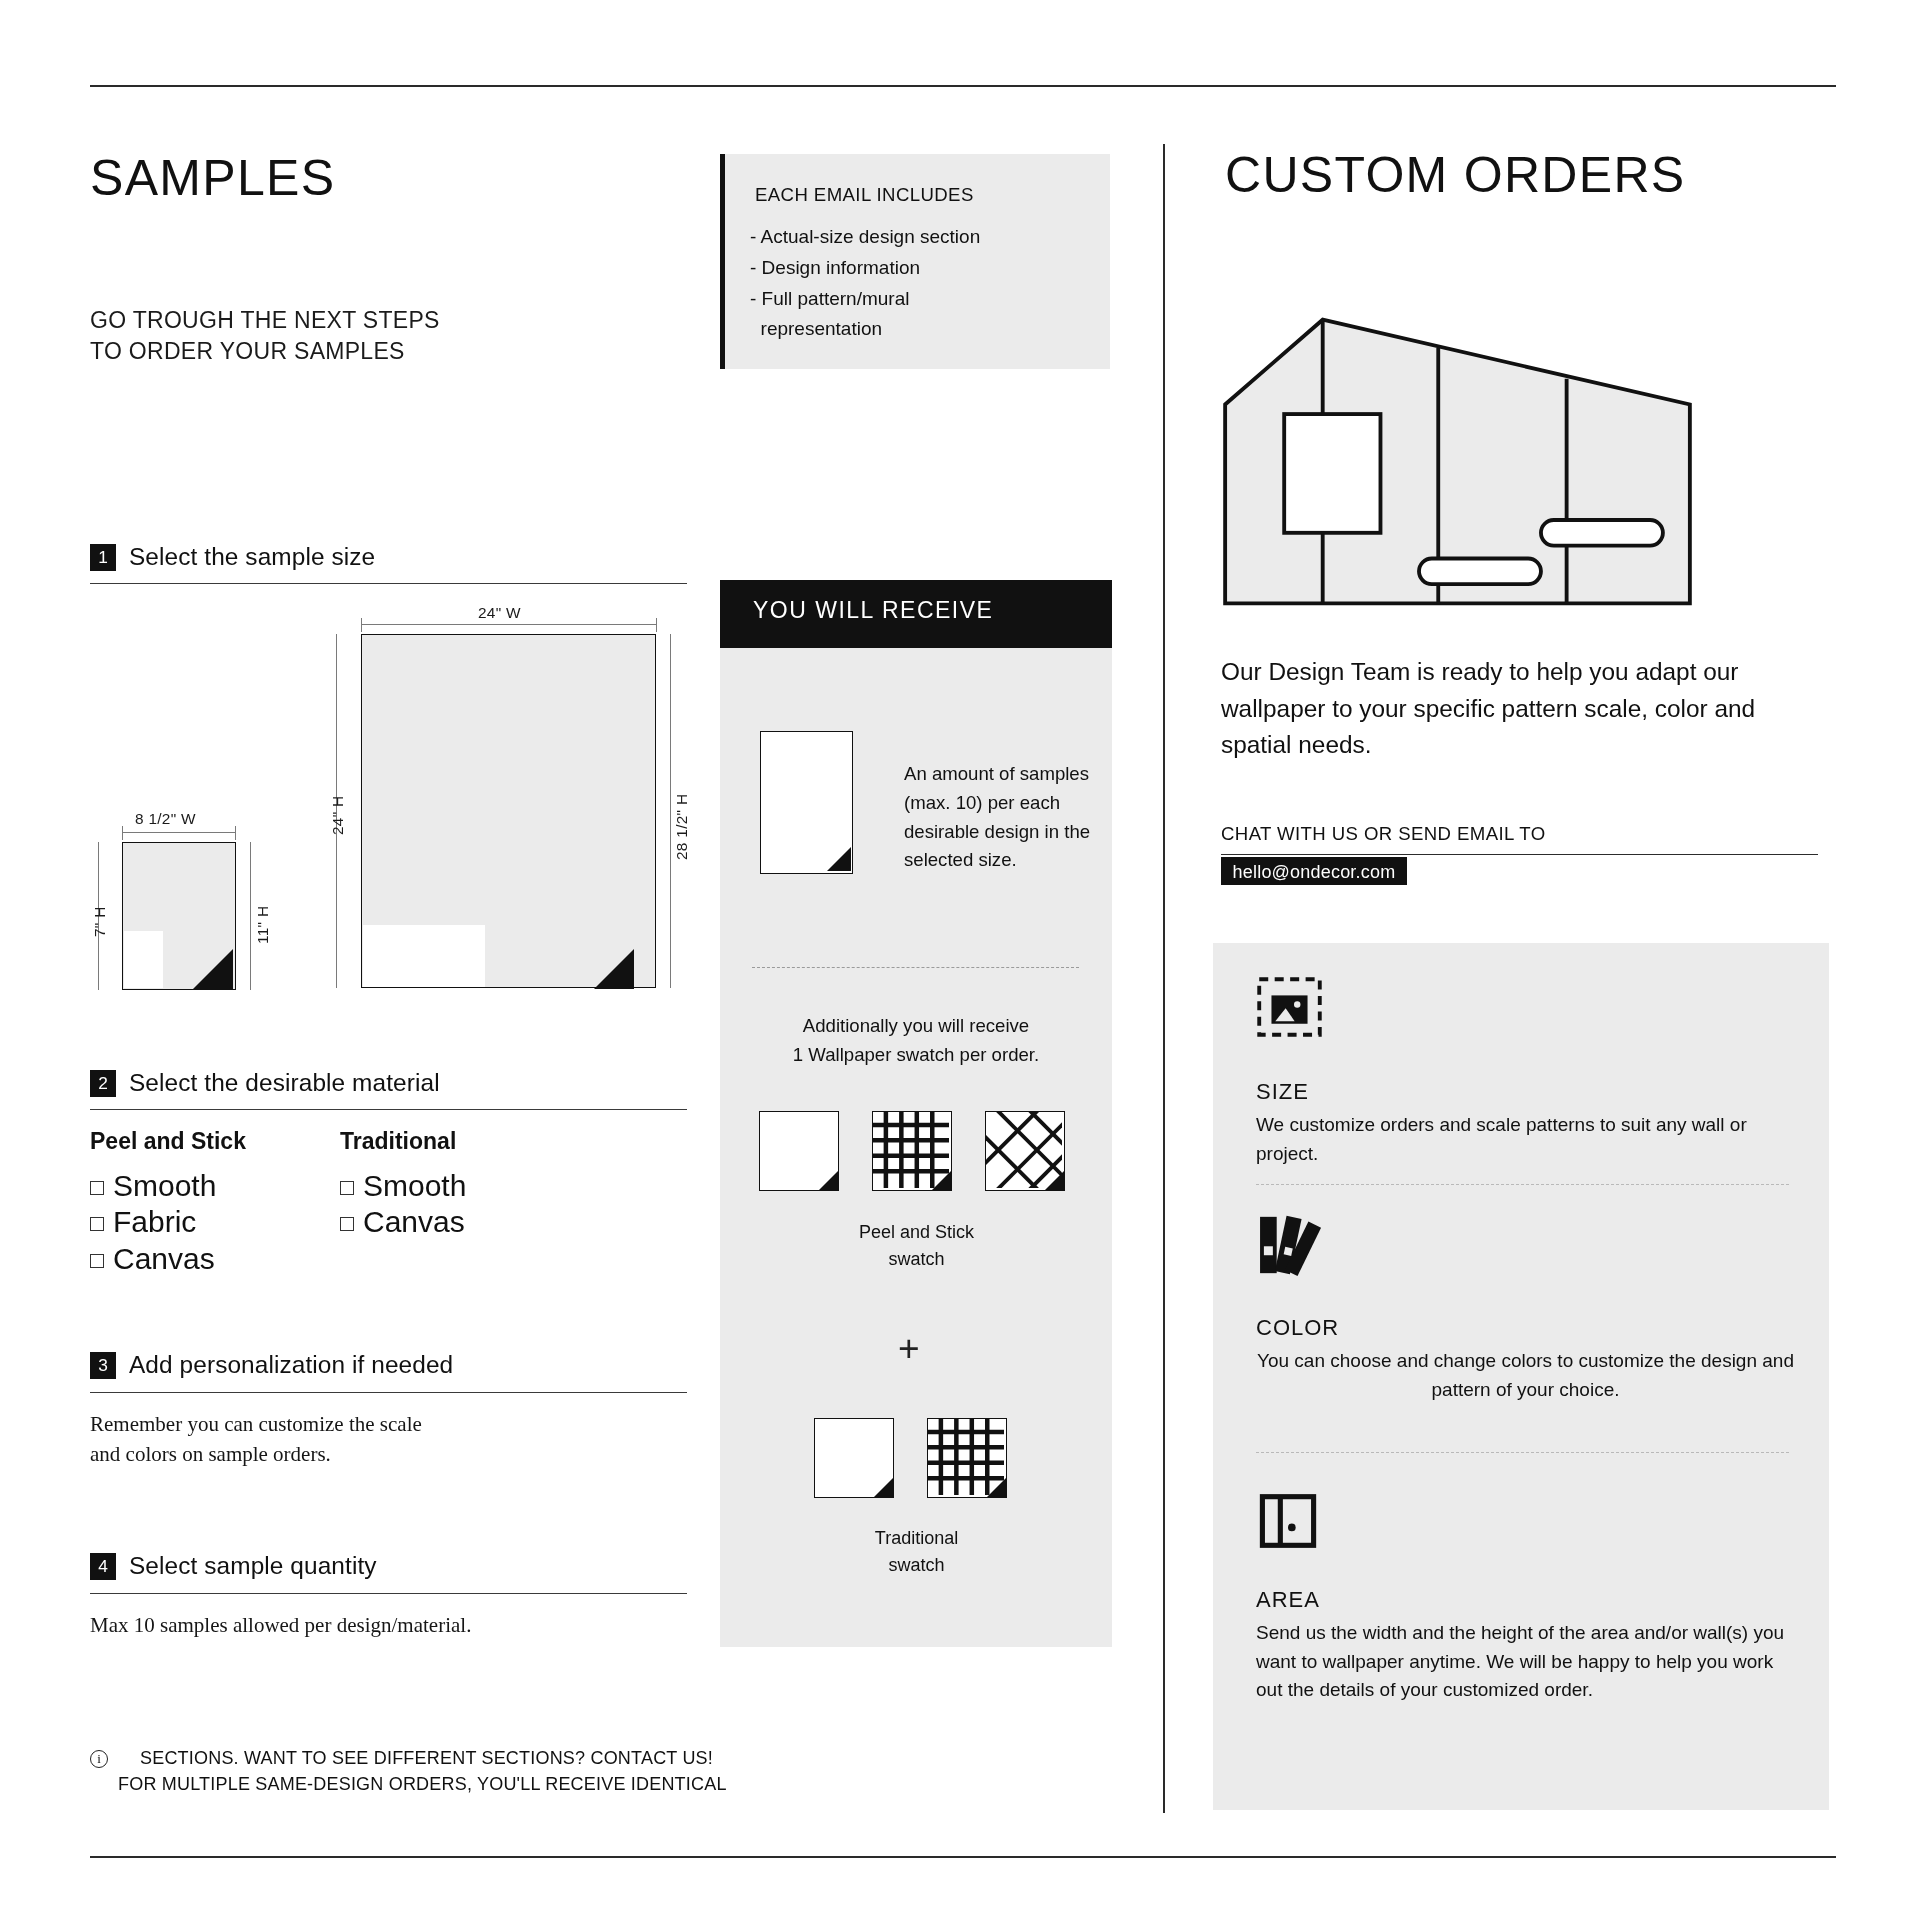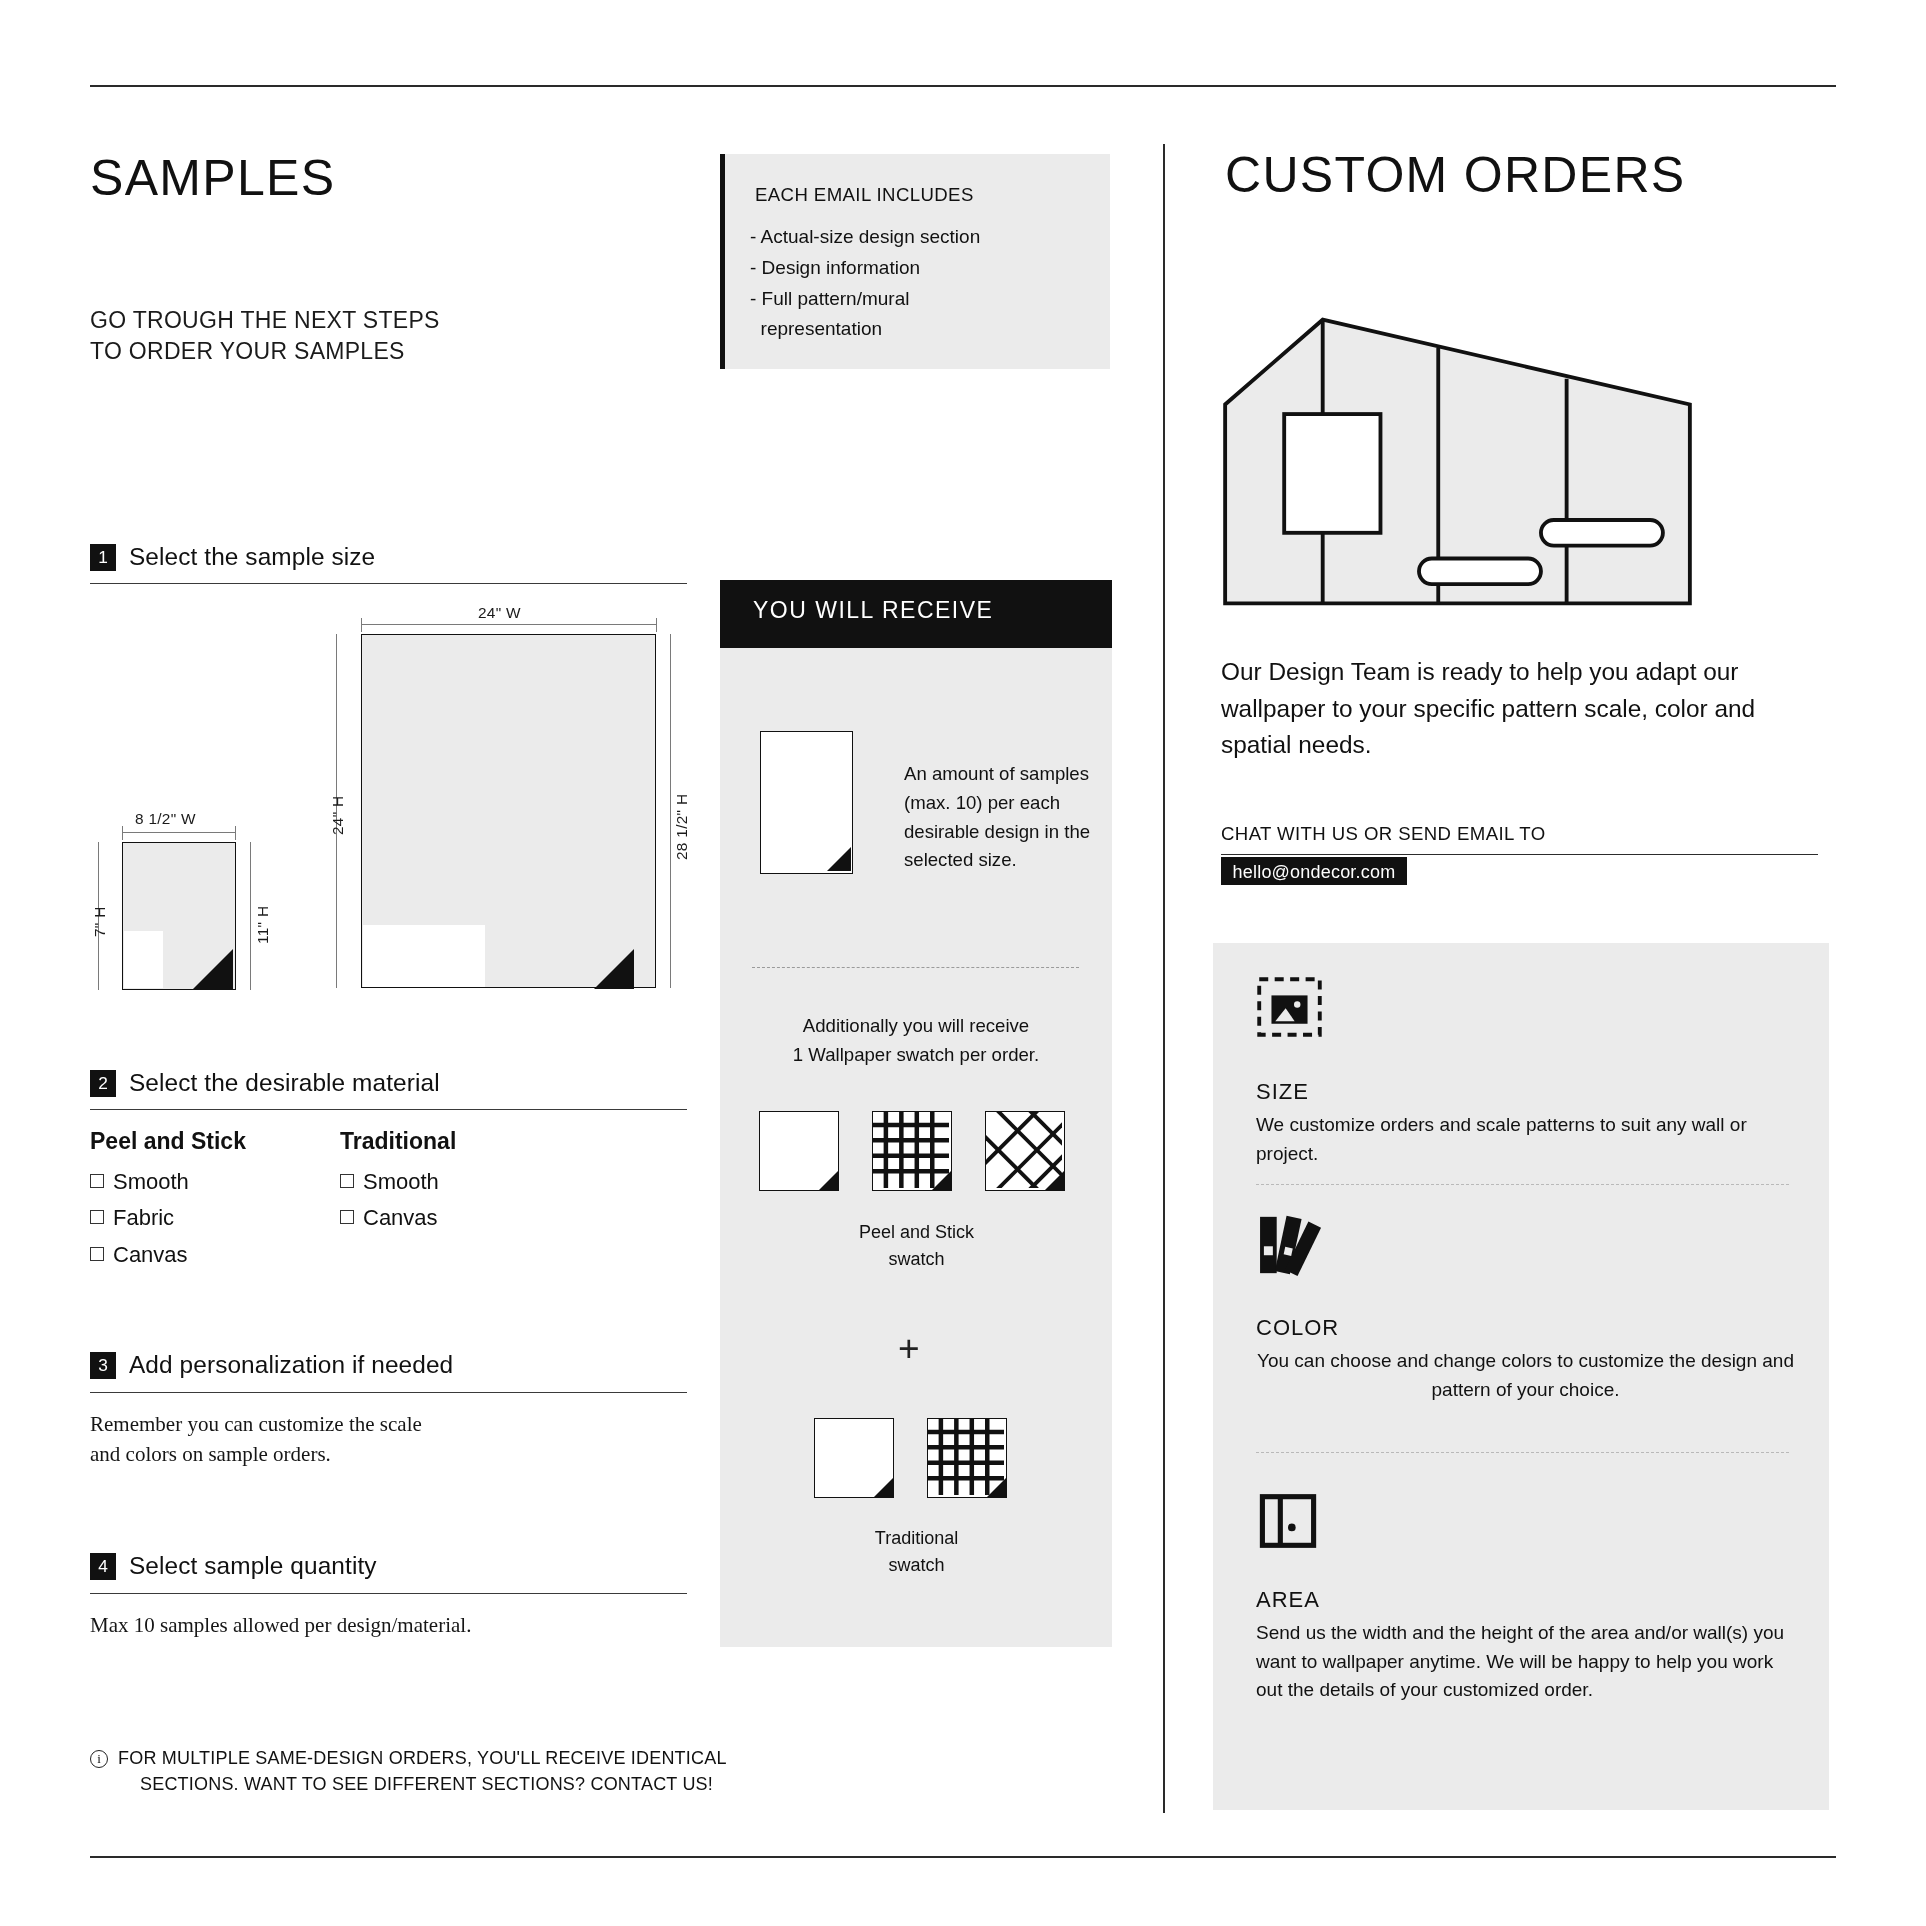--- a/index.html
+++ b/index.html
@@ -100,21 +100,21 @@
   .sq-big-corner {
     position: absolute; left: 594px; top: 949px; width: 0; height: 0;
     border-left: 40px solid transparent; border-bottom: 40px solid #111;
   }
   .dim-label { position: absolute; font-size: 15.4px; color: #1b1b1b; letter-spacing: 0.3px; }
   .dim-rot { transform-origin: left top; }
   .tick { position: absolute; background: #7a7a7a; }
 
   
   .mat-head { position: absolute; font-size: 23px; font-weight: 700; }
-  .mat-item { position: absolute; font-size: 22px; }
+  .mat-item { position: absolute; font-size: 30px; }
   .box-glyph { display:inline-block; width:14px; height:14px; border:1.3px solid #333; margin-right:9px; vertical-align: 0.6px;}
 
   
   .note-icon {
     position: absolute; left: 90px; top: 1750px; width: 18px; height: 18px;
     border: 1.3px solid #222; border-radius: 50%; font-size: 13px; line-height: 16px;
     text-align: center; font-family: "Liberation Serif", serif;
   }
   .note-text {
     position: absolute; left: 118px; top: 1745px; width: 745px;
@@ -269,22 +269,22 @@
   </div>
 
   <div class="step" style="left:90px; top:1552px;">
     <span class="step-num">4</span><span class="step-label">Select sample quantity</span>
   </div>
   <div class="step-underline" style="left:90px; top:1593px; width:597px;"></div>
   <div class="body-text" style="left:90px; top:1610px; width:610px;">Max 10 samples allowed per design/material.</div>
 
   <div class="note-icon">i</div>
   <div class="note-text">
+    <div style="padding-left:22px;">SECTIONS. WANT TO SEE DIFFERENT SECTIONS? CONTACT US!</div>
     <div>FOR MULTIPLE SAME-DESIGN ORDERS, YOU'LL RECEIVE IDENTICAL</div>
-    <div style="padding-left:22px;">SECTIONS. WANT TO SEE DIFFERENT SECTIONS? CONTACT US!</div>
   </div>
 
   <div class="includes-box"></div>
   <div class="includes-bar"></div>
   <div class="includes-title">EACH EMAIL INCLUDES</div>
   <div class="includes-list">
     <div>- Actual-size design section</div>
     <div>- Design information</div>
     <div>- Full pattern/mural</div>
     <div>  representation</div>

